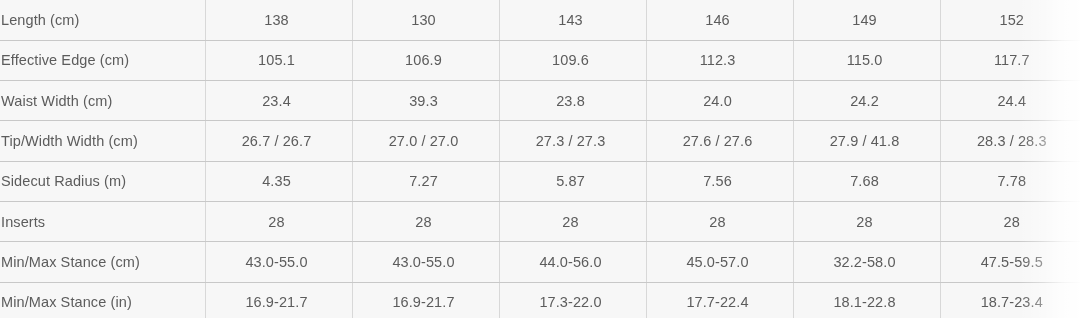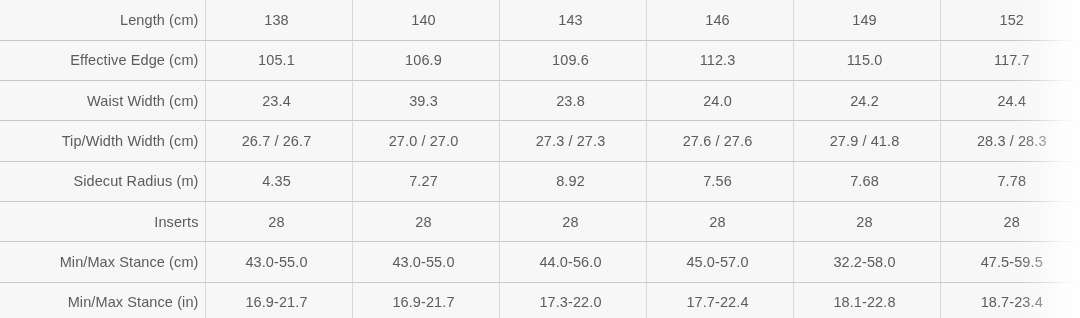--- a/index.html
+++ b/index.html
@@ -47,21 +47,21 @@
     background: #f7f7f7;
     white-space: nowrap;
     overflow: hidden;
   }
 
   table.spec-table tr:first-child td {
     border-top: none;
   }
 
   table.spec-table td.row-label {
-    text-align: right;
+    text-align: left;
     padding-right: 6px;
   }
 
   table.spec-table td.row-value {
     text-align: center;
     padding-left: 0;
     padding-right: 4px;
   }
 
   table.spec-table td.last-col {
@@ -96,21 +96,21 @@
         <col class="data-col">
       <col class="data-col">
         <col class="data-col">
         <col class="data-col">
     </colgroup>
     <tbody>
 
       <tr>
         <td class="row-label">Length (cm)</td>
         <td class="row-value">138</td>
-        <td class="row-value">140</td>
+        <td class="row-value">130</td>
         <td class="row-value">143</td>
         <td class="row-value">146</td>
         <td class="row-value">149</td>
         <td class="row-value last-col">152</td>
       </tr>
 
       <tr>
         <td class="row-label">Effective Edge (cm)</td>
         <td class="row-value">105.1</td>
         <td class="row-value">106.9</td>
@@ -137,21 +137,21 @@
         <td class="row-value">27.3 / 27.3</td>
         <td class="row-value">27.6 / 27.6</td>
         <td class="row-value">27.9 / 41.8</td>
         <td class="row-value last-col">28.3 / 28.3</td>
       </tr>
 
       <tr>
         <td class="row-label">Sidecut Radius (m)</td>
         <td class="row-value">4.35</td>
         <td class="row-value">7.27</td>
-        <td class="row-value">8.92</td>
+        <td class="row-value">5.87</td>
         <td class="row-value">7.56</td>
         <td class="row-value">7.68</td>
         <td class="row-value last-col">7.78</td>
       </tr>
 
       <tr>
         <td class="row-label">Inserts</td>
         <td class="row-value">28</td>
         <td class="row-value">28</td>
         <td class="row-value">28</td>

